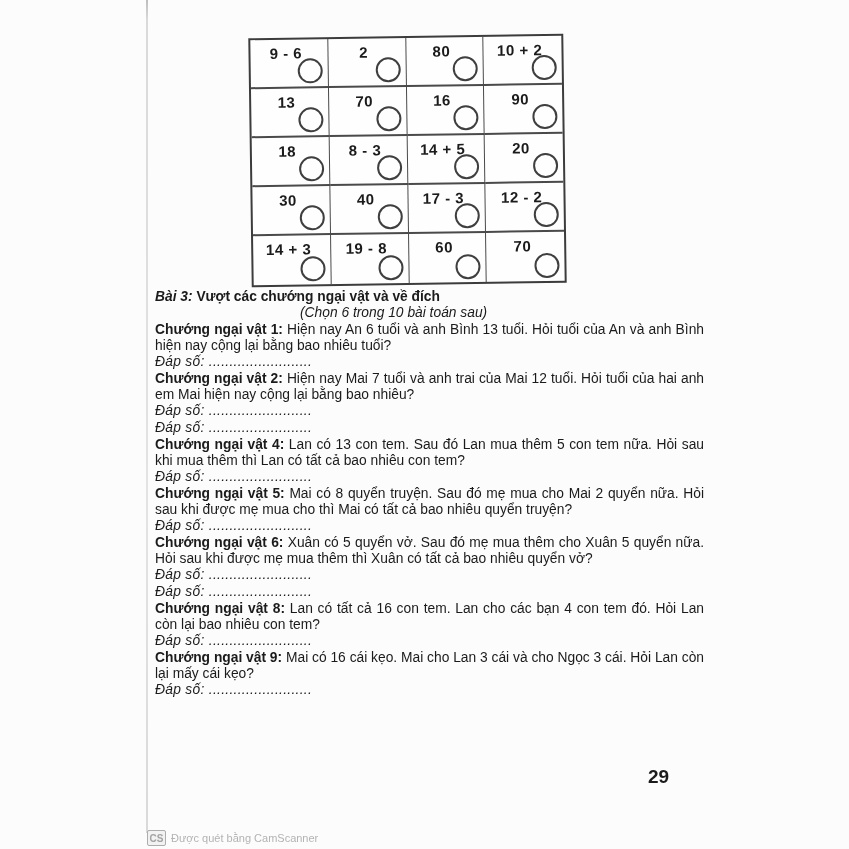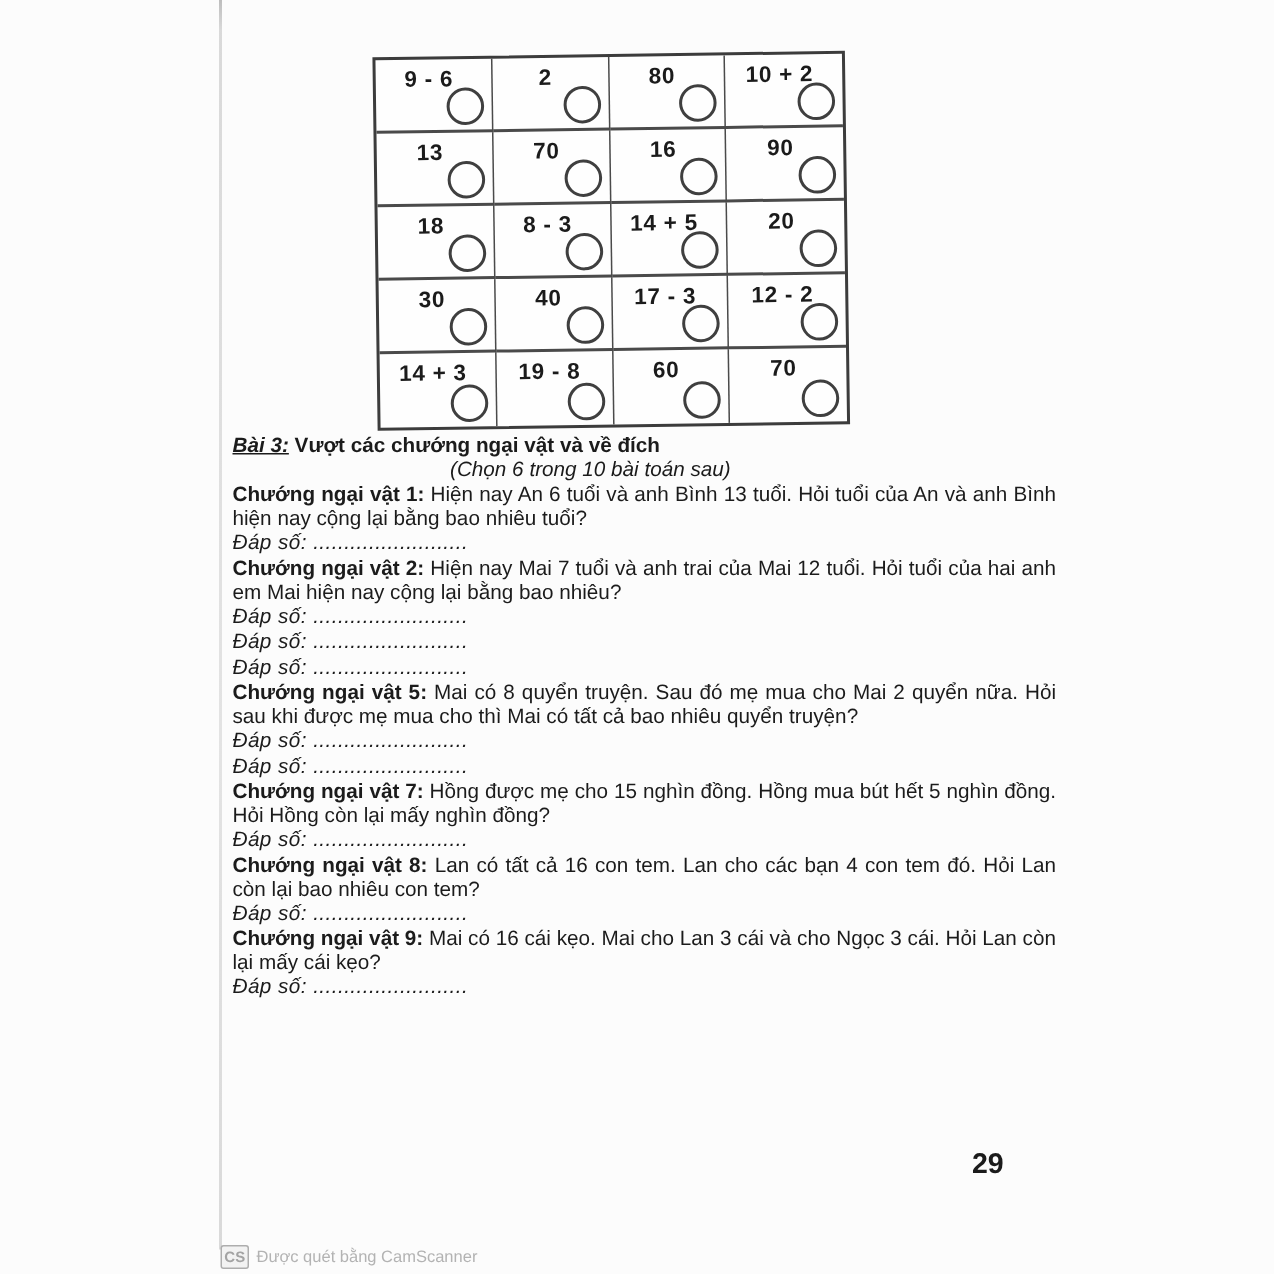--- a/index.html
+++ b/index.html
@@ -53,21 +53,21 @@
     border-radius: 50%;
   }
 
   
   .content {
     position: absolute; left: 155px; top: 289px;
     width: 549px;
     font-size: 13.8px; line-height: 16px;
   }
   .title { font-weight: 700; margin: 0; }
-  .title-label { font-style: italic; text-decoration: underline; }
+  .title-label { font-style: italic; }
   .subtitle {
     font-style: italic;
     margin: 0 0 1px 145px;
   }
   .problem { margin: 0 0 1px 0; }
   .problem-text { margin: 0; text-align: justify; }
   .problem-label { font-weight: 700; }
   .answer-line {
     text-align: left;
     font-style: italic;
@@ -192,31 +192,32 @@
           <div class="answer-line"><span>Đáp số: </span><span>.........................</span></div>
         </div>
         <div class="problem">
           <p class="problem-text"><span class="problem-label">Chướng ngại vật 2: </span>Hiện nay Mai 7 tuổi và anh trai của Mai 12 tuổi. Hỏi tuổi của hai anh em Mai hiện nay cộng lại bằng bao nhiêu?</p>
           <div class="answer-line"><span>Đáp số: </span><span>.........................</span></div>
         </div>
         <div class="problem">
           <div class="answer-line"><span>Đáp số: </span><span>.........................</span></div>
         </div>
         <div class="problem">
+          <p class="problem-text"><span class="problem-label">Chướng ngại vật 4: </span>Lan có 13 con tem. Sau đó Lan mua thêm 5 con tem nữa. Hỏi sau khi mua thêm thì Lan có tất cả bao nhiêu con tem?</p>
           <div class="answer-line"><span>Đáp số: </span><span>.........................</span></div>
         </div>
         <div class="problem">
           <p class="problem-text"><span class="problem-label">Chướng ngại vật 5: </span>Mai có 8 quyển truyện. Sau đó mẹ mua cho Mai 2 quyển nữa. Hỏi sau khi được mẹ mua cho thì Mai có tất cả bao nhiêu quyển truyện?</p>
           <div class="answer-line"><span>Đáp số: </span><span>.........................</span></div>
         </div>
         <div class="problem">
-          <div class="answer-line"><span>Đáp số: </span><span>.........................</span></div>
-        </div>
-        <div class="problem">
-          <p class="problem-text"><span class="problem-label">Chướng ngại vật 7: </span>Hồng được mẹ cho 15 nghìn đồng. Hồng mua bút hết 5 nghìn đồng. Hỏi Hồng còn lại mấy nghìn đồng?</p>
+          <p class="problem-text"><span class="problem-label">Chướng ngại vật 6: </span>Xuân có 5 quyển vở. Sau đó mẹ mua thêm cho Xuân 5 quyển nữa. Hỏi sau khi được mẹ mua thêm thì Xuân có tất cả bao nhiêu quyển vở?</p>
+          <div class="answer-line"><span>Đáp số: </span><span>.........................</span></div>
+        </div>
+        <div class="problem">
           <div class="answer-line"><span>Đáp số: </span><span>.........................</span></div>
         </div>
         <div class="problem">
           <p class="problem-text"><span class="problem-label">Chướng ngại vật 8: </span>Lan có tất cả 16 con tem. Lan cho các bạn 4 con tem đó. Hỏi Lan còn lại bao nhiêu con tem?</p>
           <div class="answer-line"><span>Đáp số: </span><span>.........................</span></div>
         </div>
         <div class="problem">
           <p class="problem-text"><span class="problem-label">Chướng ngại vật 9: </span>Mai có 16 cái kẹo. Mai cho Lan 3 cái và cho Ngọc 3 cái. Hỏi Lan còn lại mấy cái kẹo?</p>
           <div class="answer-line"><span>Đáp số: </span><span>.........................</span></div>
         </div>

